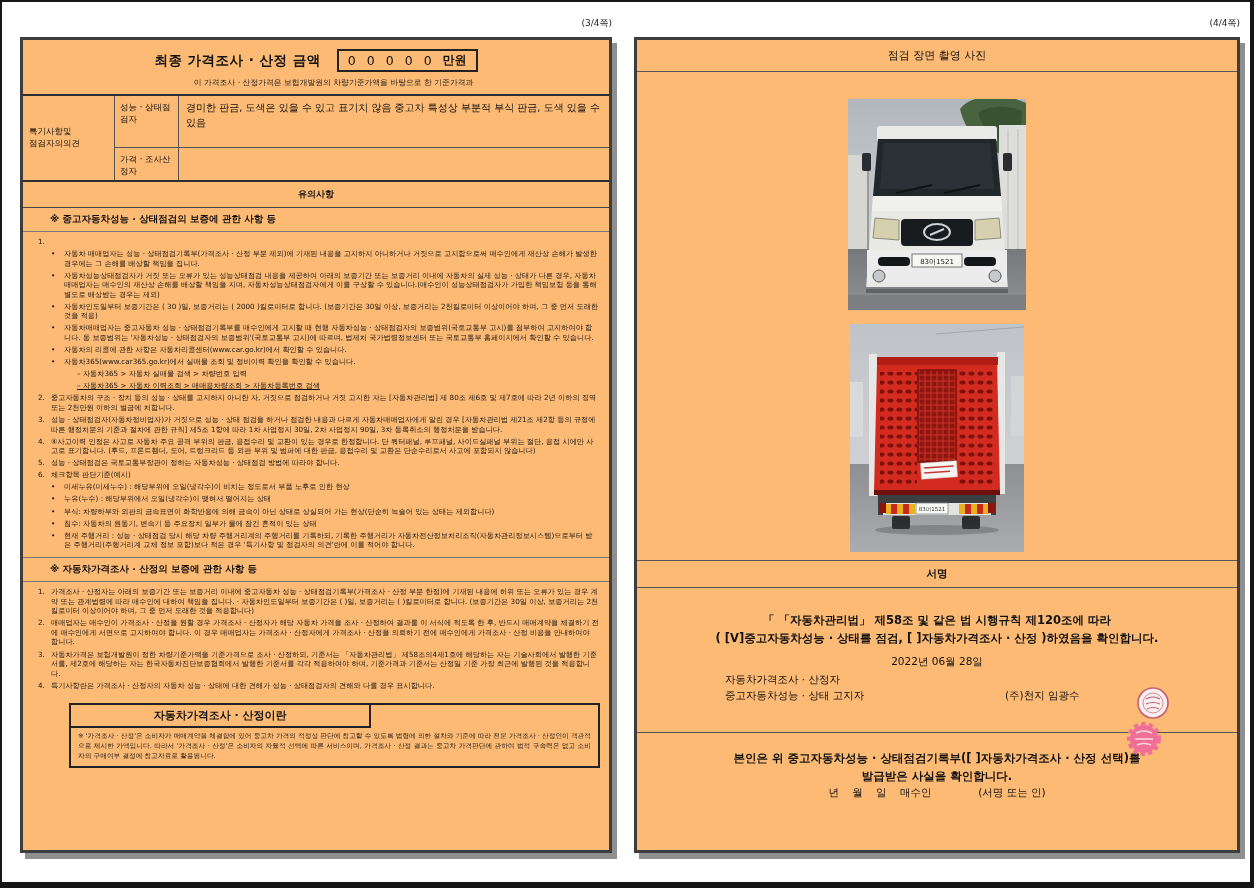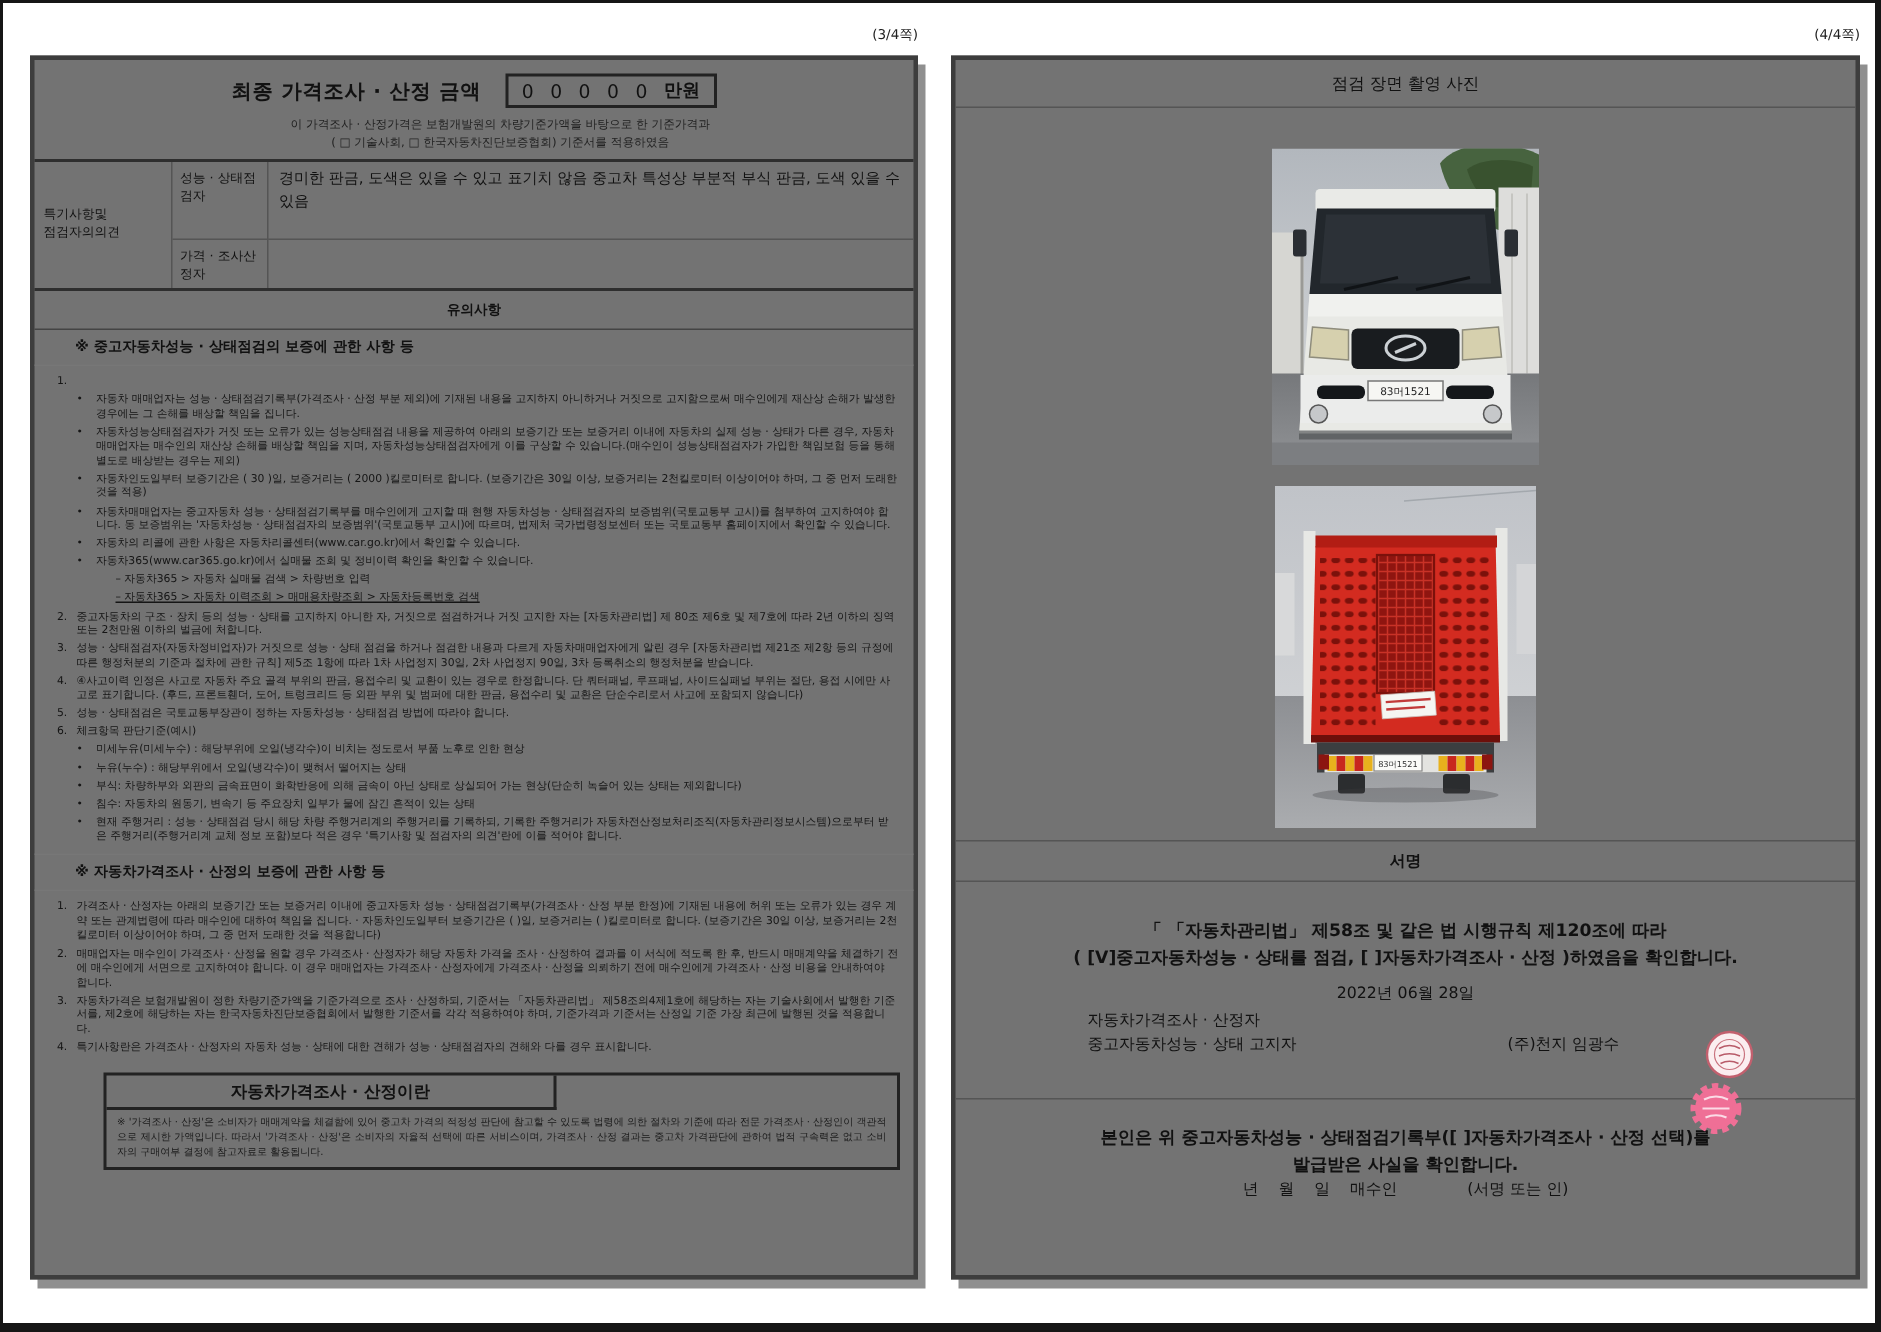--- a/index.html
+++ b/index.html
@@ -5,21 +5,21 @@
   html,body{margin:0;padding:0;}
   body{
     width:1254px;height:888px;position:relative;background:#fff;
     font-family:"DejaVu Sans","Liberation Sans",sans-serif;color:#111;
     overflow:hidden;
   }
   .canvas-frame{position:absolute;inset:0;border:2px solid #161616;border-right-width:4px;border-bottom-width:6px;pointer-events:none;z-index:50;}
   .page-label{position:absolute;top:17px;font-size:9px;color:#222;z-index:5;}
   .page-label.lp{left:20px;width:592px;text-align:right;}
   .page-label.rp{left:634px;width:606px;text-align:right;}
-  .page{position:absolute;top:37px;background:#737373;border:3px solid #3d3d3d;box-shadow:5px 6px 0 0 #8f8f8f;box-sizing:border-box;}
+  .page{position:absolute;top:37px;background:#fdba74;border:3px solid #3d3d3d;box-shadow:5px 6px 0 0 #8f8f8f;box-sizing:border-box;}
   .page.left{left:20px;width:592px;height:816px;}
   .page.right{left:634px;width:606px;height:816px;}
 
   
   .price-box{border-bottom:2px solid #2e2e2e;padding:9px 0 5px;text-align:center;}
   .price-title-row{display:flex;justify-content:center;align-items:center;gap:16px;}
   .price-title{font-weight:bold;font-size:13.5px;letter-spacing:.5px;}
   .amount-box{border:2px solid #222;padding:1px 9px;display:inline-flex;gap:11px;align-items:center;font-size:12.5px;}
   .amount-box .digit{display:inline-block;}
   .amount-box .unit{font-weight:bold;font-size:12px;}
@@ -82,21 +82,20 @@
             <span class="digit">0</span>
             <span class="digit">0</span>
             <span class="digit">0</span>
             <span class="digit">0</span>
           </span>
         <span class="unit">만원</span>
       </span>
     </div>
     <div class="price-notes">
       <div>이 가격조사 · 산정가격은 보험개발원의 차량기준가액을 바탕으로 한 기준가격과</div>
-      <div>( □ 기술사회, □ 한국자동차진단보증협회) 기준서를 적용하였음</div>
     </div>
   </div>
 
   <div class="opinion-table">
     <div class="hcell">특기사항및
 점검자의의견</div>
     <div class="lcell r1">성능 · 상태점검자</div>
     <div class="vcell r1">경미한 판금, 도색은 있을 수 있고 표기치 않음 중고차 특성상 부분적 부식 판금, 도색 있을 수 있음</div>
     <div class="lcell r2">가격 · 조사산정자</div>
     <div class="vcell r2"></div>

